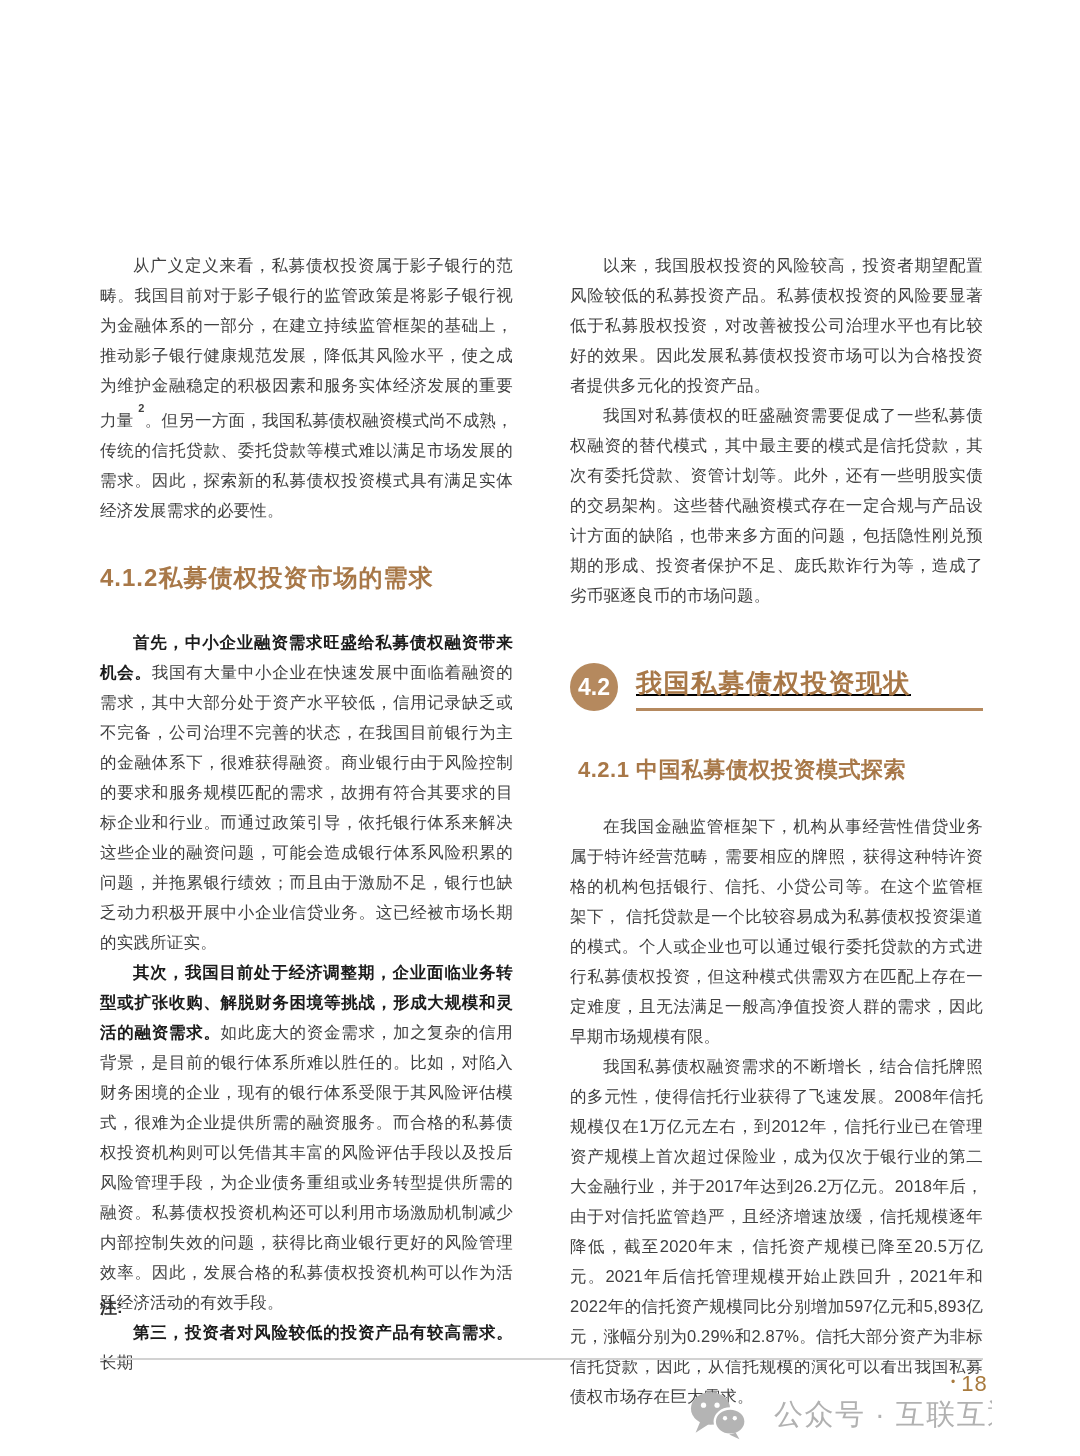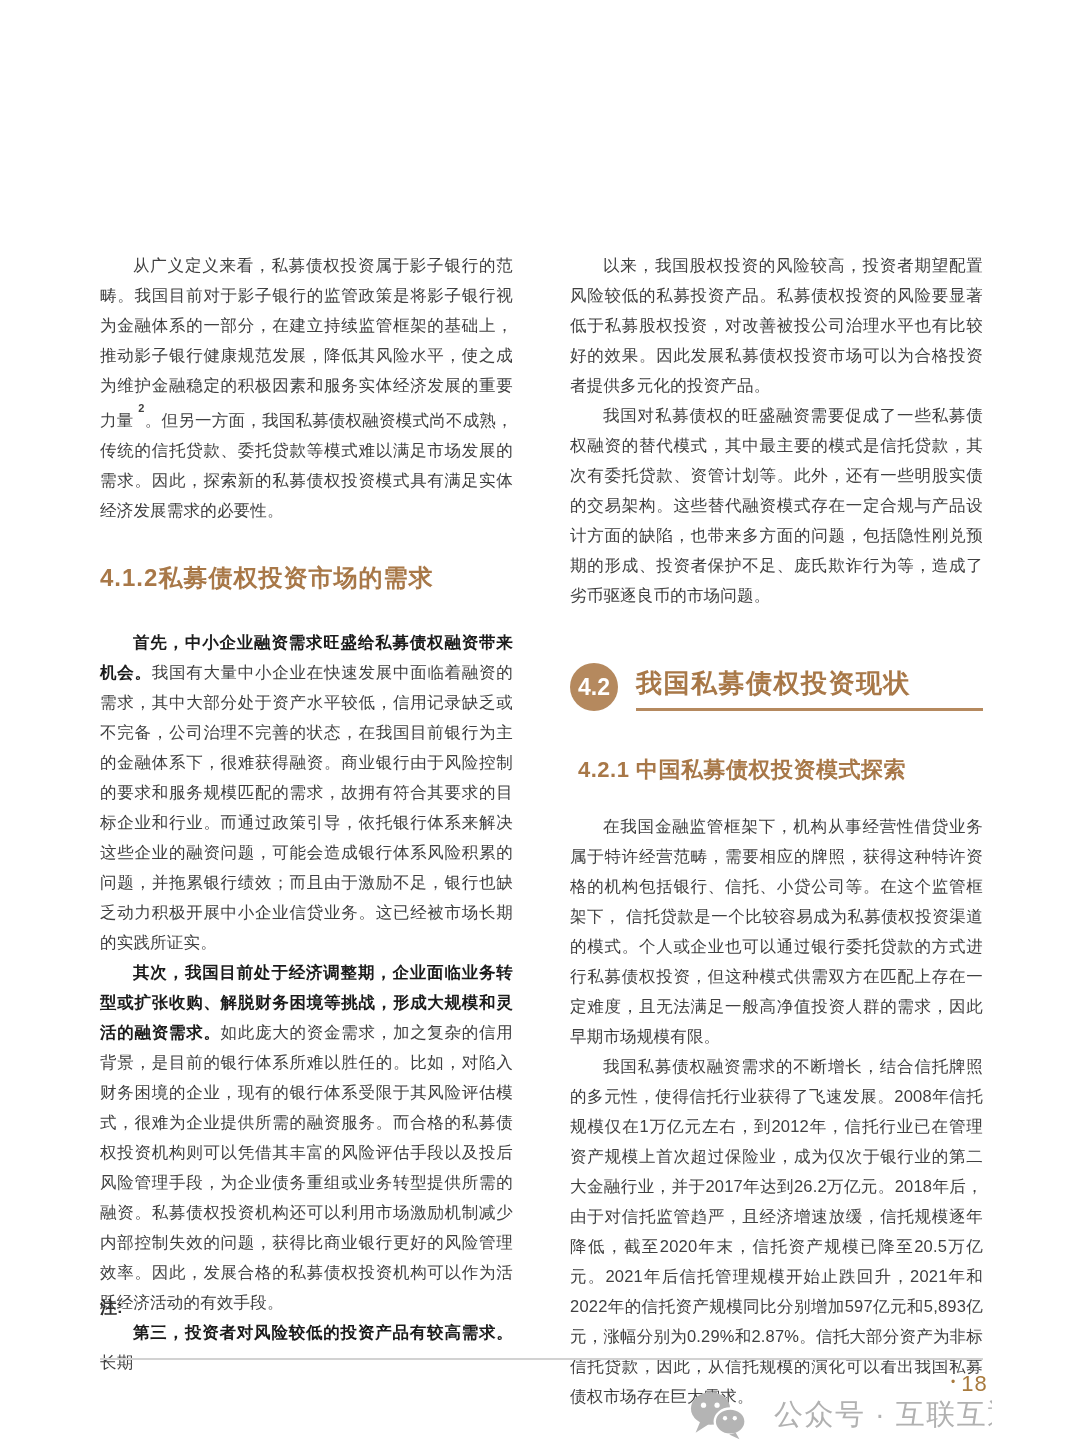--- a/index.html
+++ b/index.html
@@ -52,20 +52,21 @@
     font-weight: 700;
     line-height: 48px;
     text-align: center;
     flex: 0 0 48px;
   }
   .section-title-wrap {
     flex: 1;
     margin-left: 18px;
     padding: 6px 0 10px 0;
     border-bottom: 3px solid var(--badge_tan, #b5895e);
+    text-decoration: underline;
   }
   .section-title {
     font-size: 26px;
     font-weight: 700;
     color: var(--accent_brown, #a87848);
     letter-spacing: 1.5px;
     line-height: 30px;
   }
 
   .h-sub2 {

